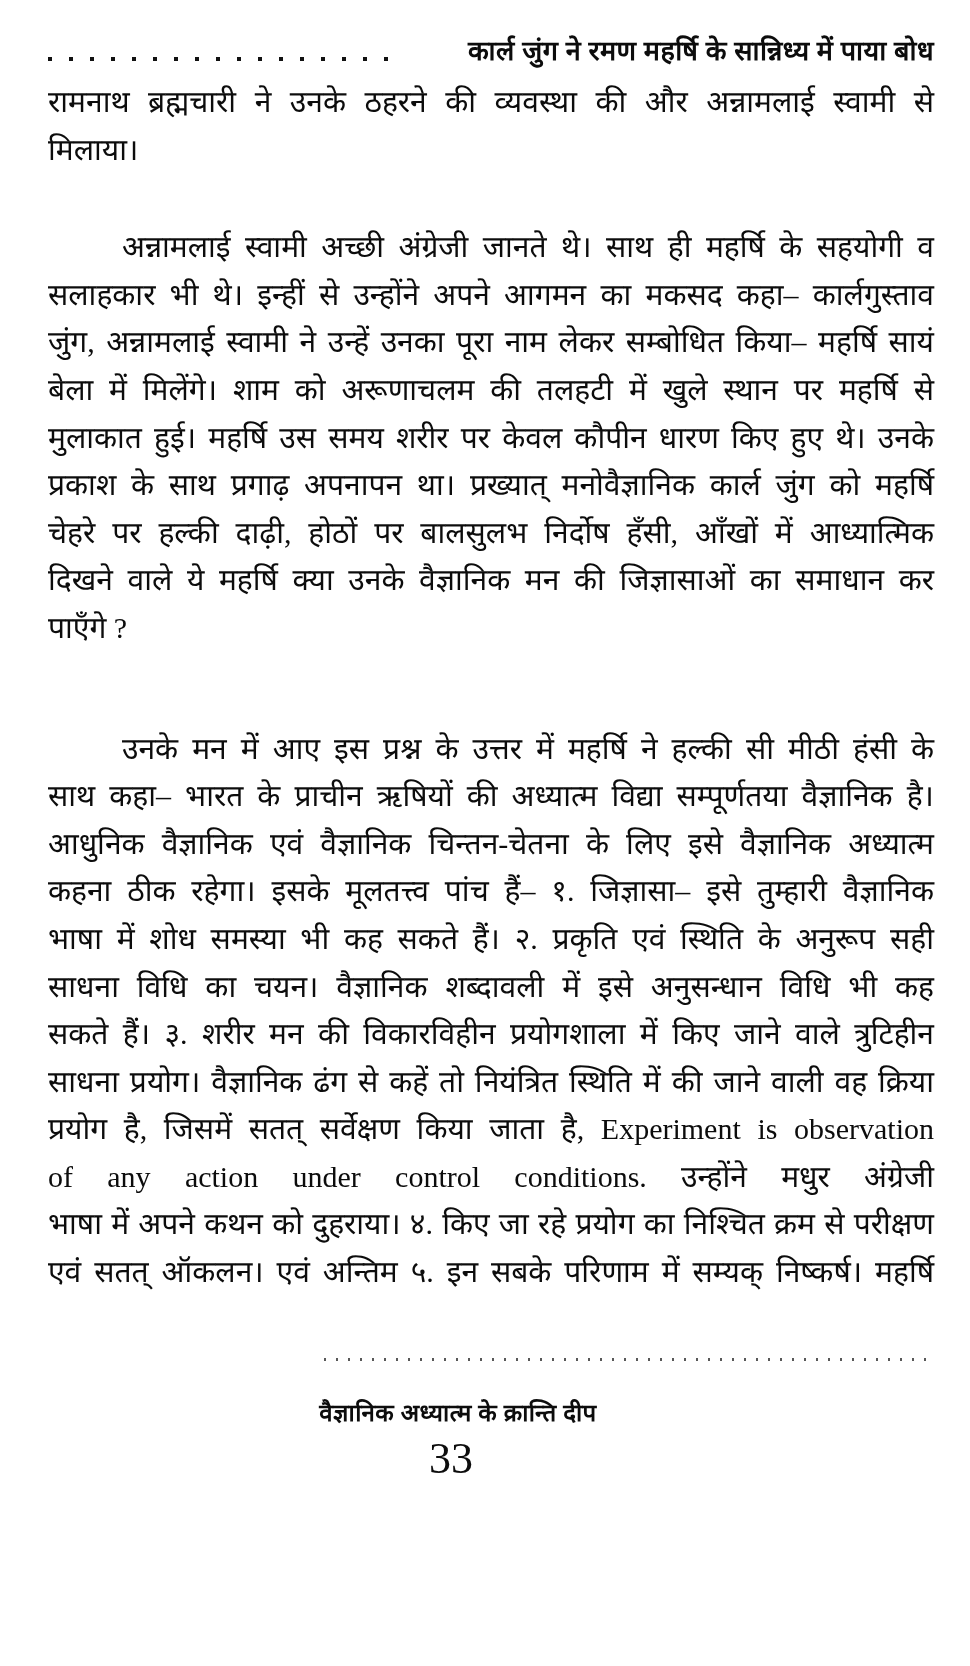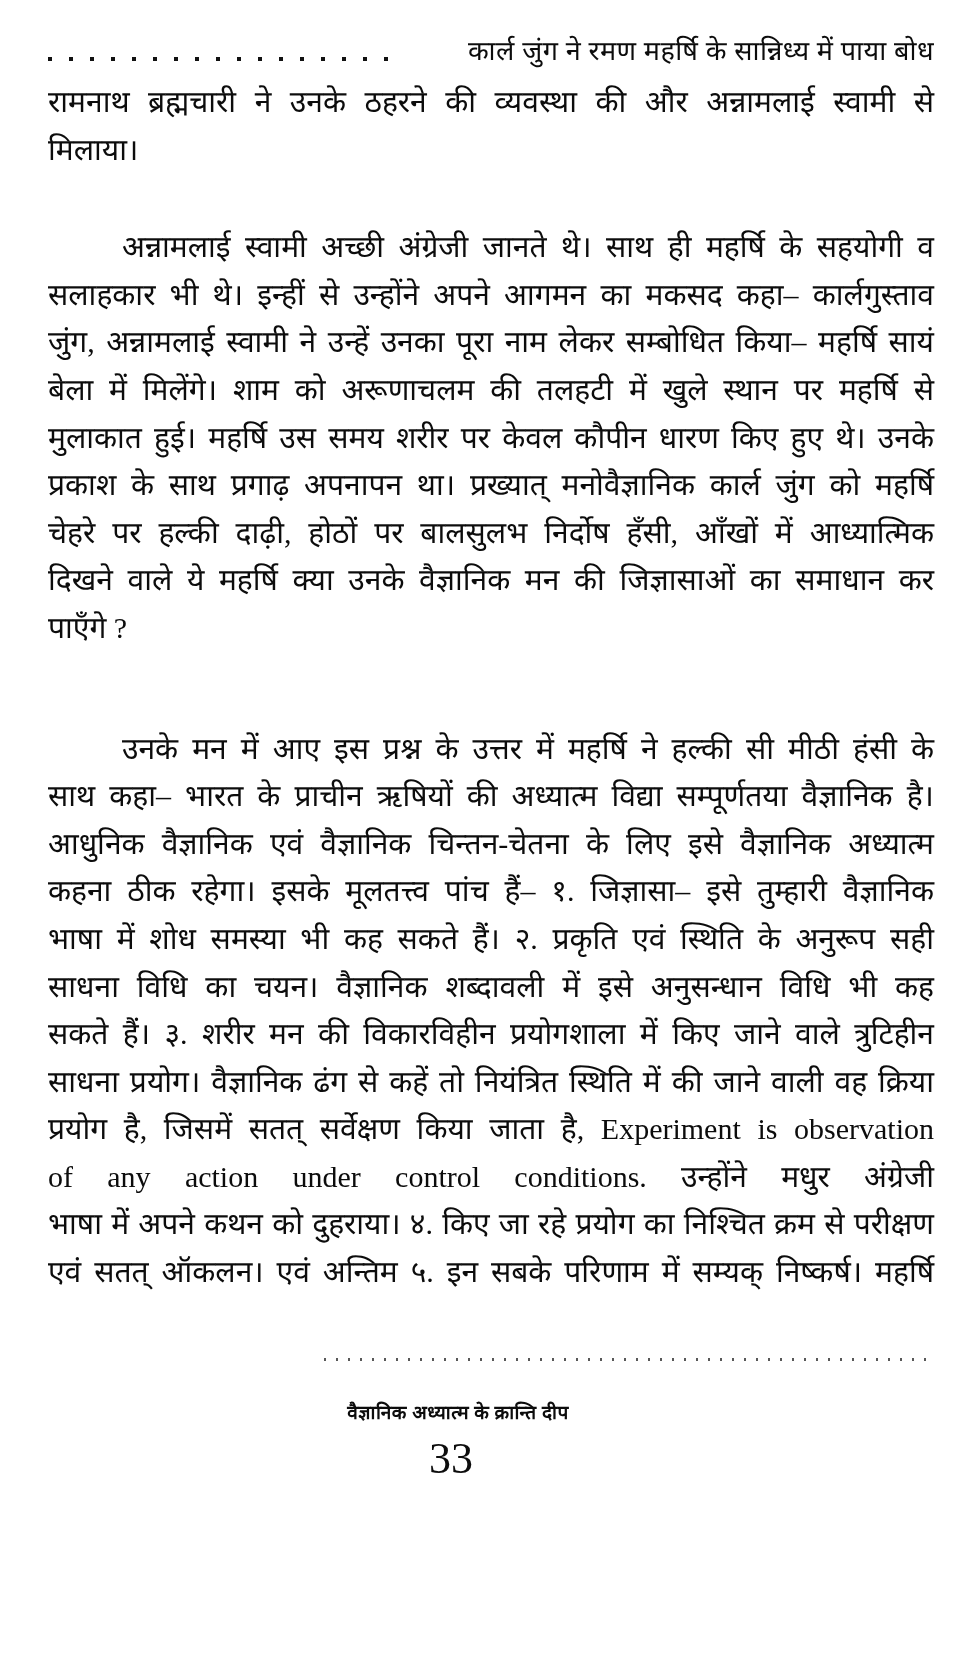--- a/index.html
+++ b/index.html
@@ -27,21 +27,21 @@
   }
   .leader-dots {
     width: 352px;
     height: 4px;
     margin-bottom: 9px;
     background: repeating-linear-gradient(to right, #111 0 4px, transparent 4px 21px);
     flex: none;
   }
   .running-header .header-title {
     flex: 1;
-    font-weight: 400;
+    font-weight: 700;
     font-size: 27px;
     line-height: 38px;
     text-align: right;
     white-space: nowrap;
     letter-spacing: 0.5px;
   }
   
   .para {
     font-size: 30px;
   }
@@ -67,21 +67,21 @@
     width: 612px;
     height: 3px;
     background: repeating-linear-gradient(to right, #3a3a3a 0 2px, transparent 2px 12px);
     opacity: 0.85;
   }
   .footer-title {
     margin-top: 34px;
     margin-right: 66px;
     text-align: center;
     font-weight: 700;
-    font-size: 19px;
+    font-size: 24px;
     line-height: 36px;
     letter-spacing: 0.5px;
   }
   .page-number {
     margin-top: 6px;
     margin-right: 80px;
     text-align: center;
     font-size: 44px;
     line-height: 44px;
   }

